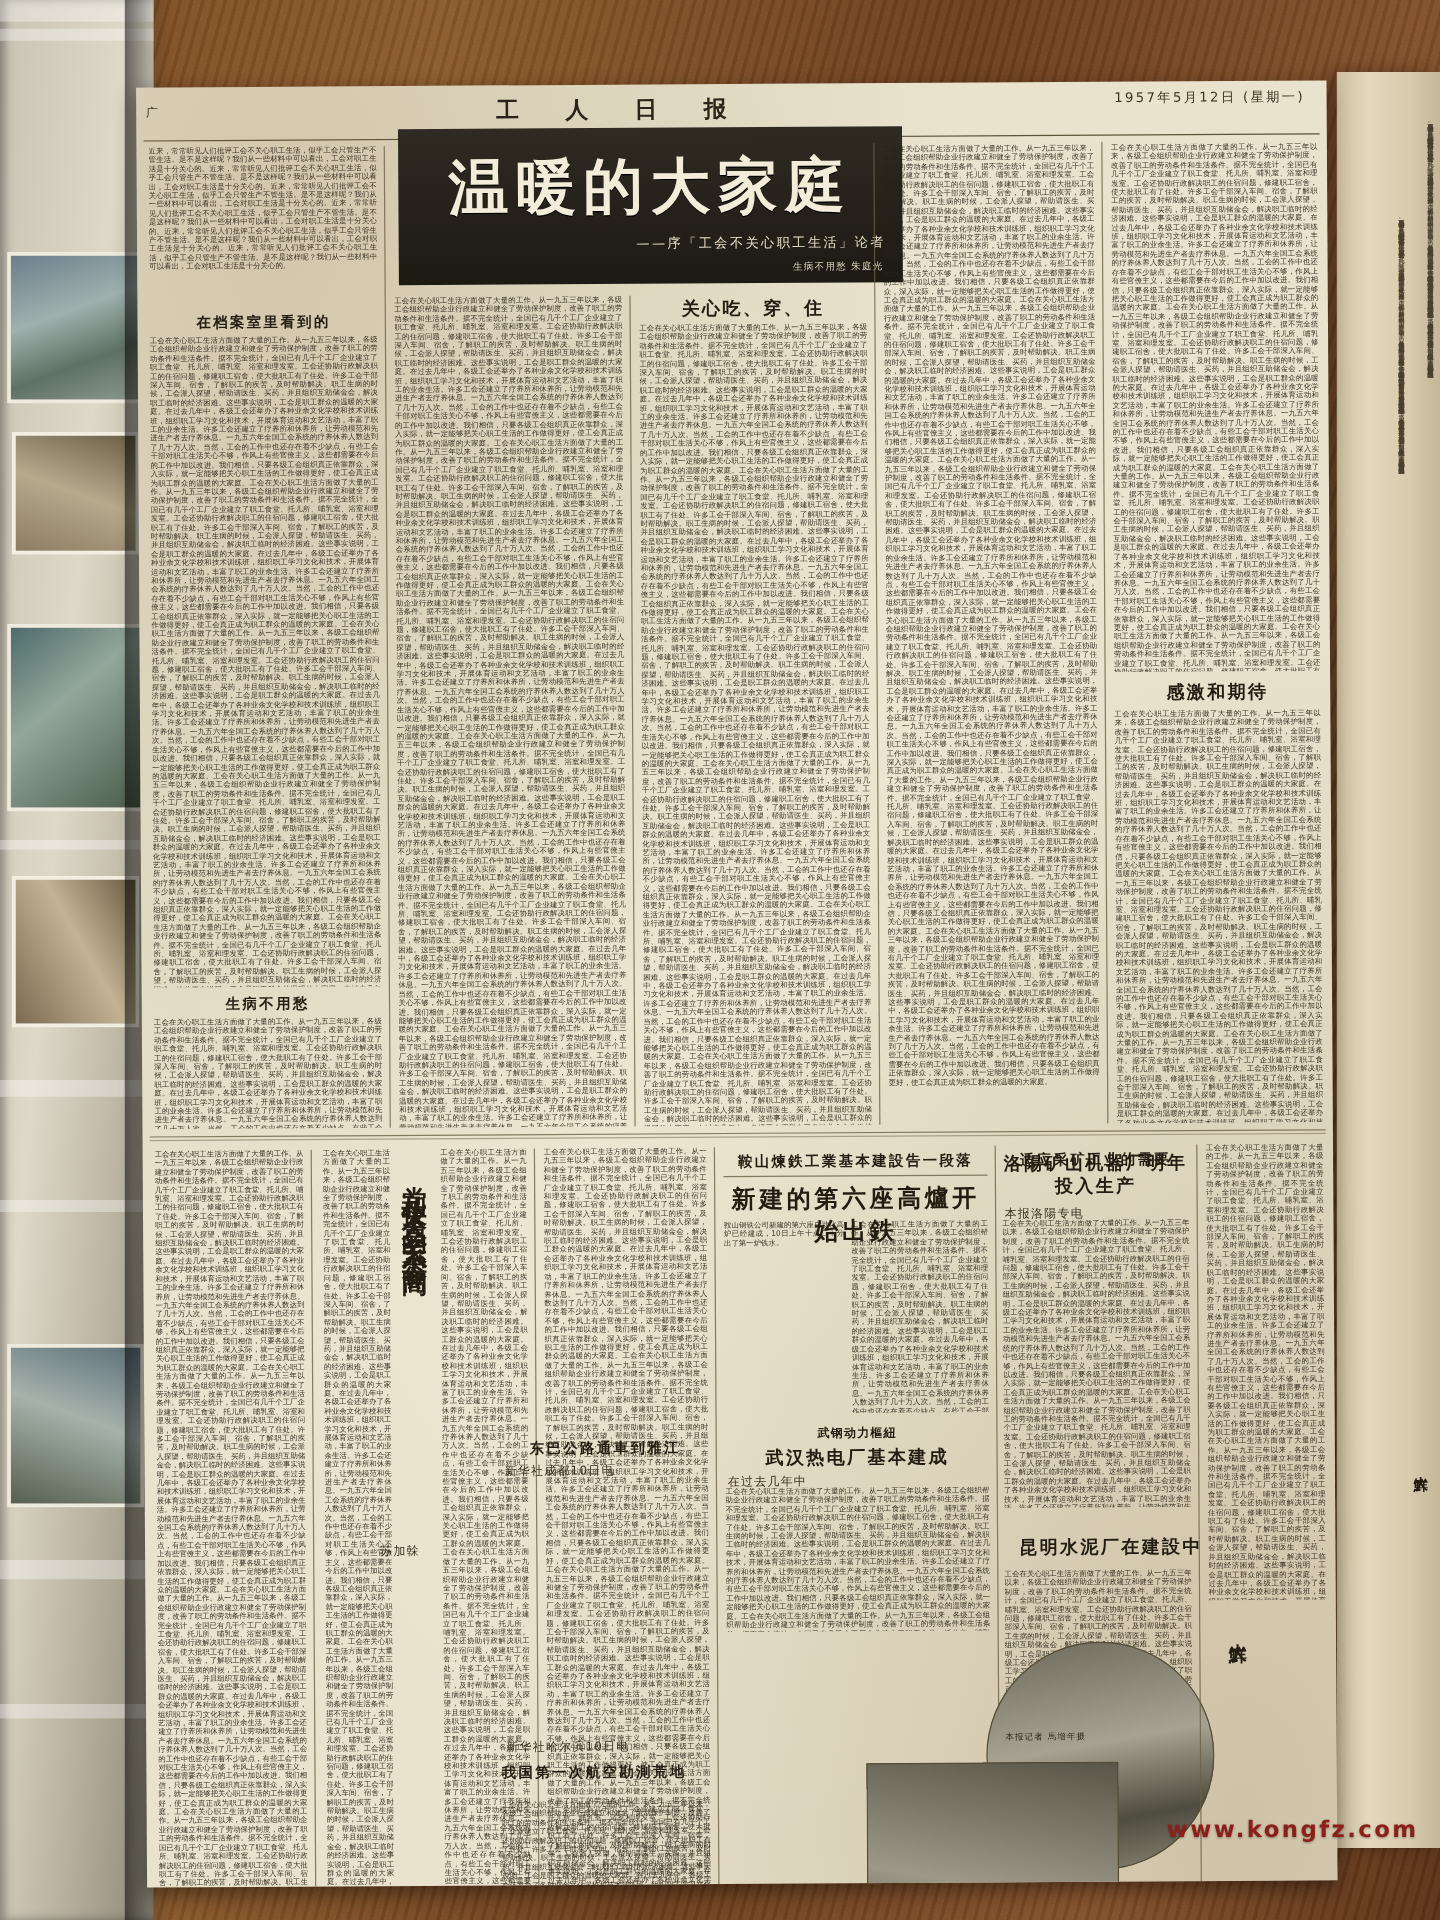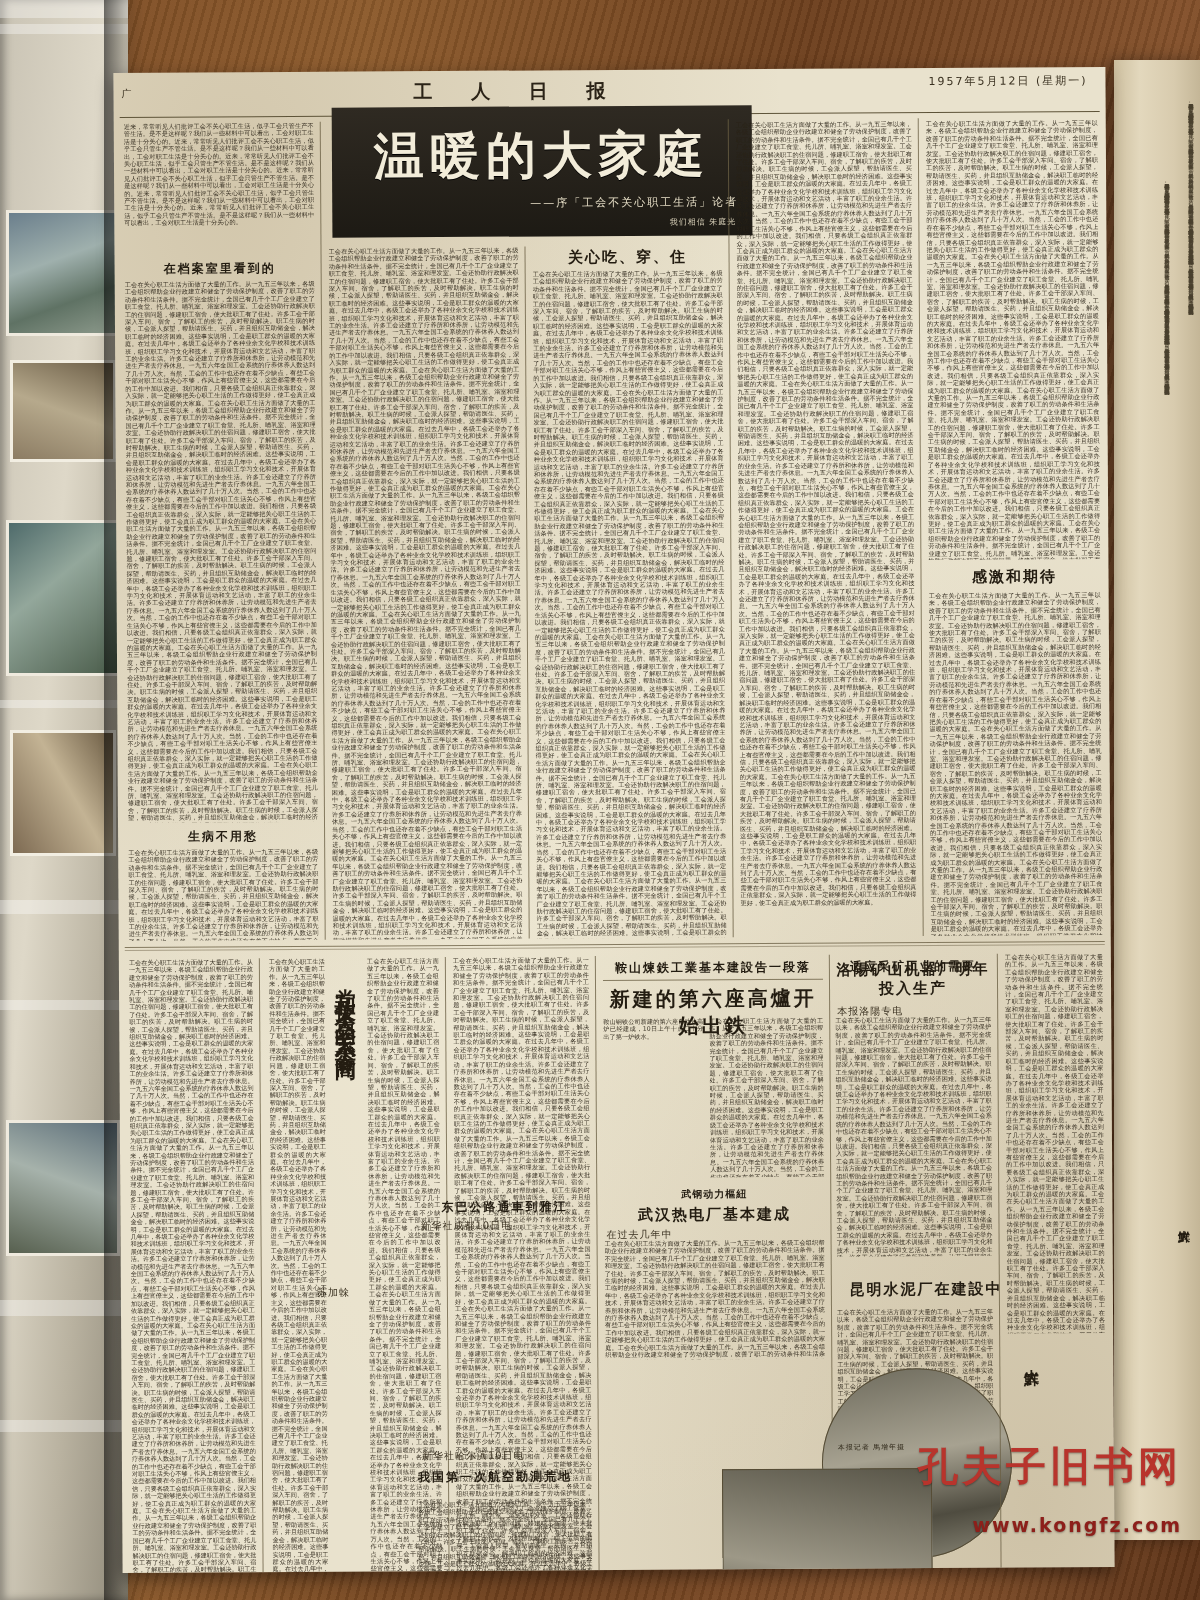--- a/index.html
+++ b/index.html
@@ -171,21 +171,21 @@
   <div class="masthead">
     <div class="mast-left">广</div>
     <div class="mast-name">工 人 日 报</div>
     <div class="mast-date">1957年5月12日  (星期一)</div>
   </div>
   <div class="rule" style="top:44px;"></div>
 
   <div class="titleblock">
     <div class="big">温暖的大家庭</div>
     <div class="sub">——序「工会不关心职工生活」论者</div>
-    <div class="by">我们相信 朱庭光</div>
+    <div class="by">生病不用愁 朱庭光</div>
   </div>
 
   <div class="col" style="left:10px;top:50px;width:190px;height:130px;">
     <div class="type">近来，常常听见人们批评工会不关心职工生活，似乎工会只管生产不管生活。是不是这样呢？我们从一些材料中可以看出，工会对职工生活是十分关心的。近来，常常听见人们批评工会不关心职工生活，似乎工会只管生产不管生活。是不是这样呢？我们从一些材料中可以看出，工会对职工生活是十分关心的。近来，常常听见人们批评工会不关心职工生活，似乎工会只管生产不管生活。是不是这样呢？我们从一些材料中可以看出，工会对职工生活是十分关心的。近来，常常听见人们批评工会不关心职工生活，似乎工会只管生产不管生活。是不是这样呢？我们从一些材料中可以看出，工会对职工生活是十分关心的。近来，常常听见人们批评工会不关心职工生活，似乎工会只管生产不管生活。是不是这样呢？我们从一些材料中可以看出，工会对职工生活是十分关心的。近来，常常听见人们批评工会不关心职工生活，似乎工会只管生产不管生活。是不是这样呢？我们从一些材料中可以看出，工会对职工生活是十分关心的。</div>
   </div>
 
   <div class="hd-box hd hd-sm hd-c" style="left:10px;top:188px;width:190px;">在档案室里看到的</div>
   <div class="col" style="left:10px;top:208px;width:190px;height:542px;">
     <div class="type">工会在关心职工生活方面做了大量的工作。从一九五三年以来，各级工会组织帮助企业行政建立和健全了劳动保护制度，改善了职工的劳动条件和生活条件。据不完全统计，全国已有几千个工厂企业建立了职工食堂、托儿所、哺乳室、浴室和理发室。工会还协助行政解决职工的住宿问题，修建职工宿舍，使大批职工有了住处。许多工会干部深入车间、宿舍，了解职工的疾苦，及时帮助解决。职工生病的时候，工会派人探望，帮助请医生、买药，并且组织互助储金会，解决职工临时的经济困难。这些事实说明，工会是职工群众的温暖的大家庭。在过去几年中，各级工会还举办了各种业余文化学校和技术训练班，组织职工学习文化和技术，开展体育运动和文艺活动，丰富了职工的业余生活。许多工会还建立了疗养所和休养所，让劳动模范和先进生产者去疗养休息。一九五六年全国工会系统的疗养休养人数达到了几十万人次。当然，工会的工作中也还存在着不少缺点，有些工会干部对职工生活关心不够，作风上有些官僚主义，这些都需要在今后的工作中加以改进。我们相信，只要各级工会组织真正依靠群众，深入实际，就一定能够把关心职工生活的工作做得更好，使工会真正成为职工群众的温暖的大家庭。工会在关心职工生活方面做了大量的工作。从一九五三年以来，各级工会组织帮助企业行政建立和健全了劳动保护制度，改善了职工的劳动条件和生活条件。据不完全统计，全国已有几千个工厂企业建立了职工食堂、托儿所、哺乳室、浴室和理发室。工会还协助行政解决职工的住宿问题，修建职工宿舍，使大批职工有了住处。许多工会干部深入车间、宿舍，了解职工的疾苦，及时帮助解决。职工生病的时候，工会派人探望，帮助请医生、买药，并且组织互助储金会，解决职工临时的经济困难。这些事实说明，工会是职工群众的温暖的大家庭。在过去几年中，各级工会还举办了各种业余文化学校和技术训练班，组织职工学习文化和技术，开展体育运动和文艺活动，丰富了职工的业余生活。许多工会还建立了疗养所和休养所，让劳动模范和先进生产者去疗养休息。一九五六年全国工会系统的疗养休养人数达到了几十万人次。当然，工会的工作中也还存在着不少缺点，有些工会干部对职工生活关心不够，作风上有些官僚主义，这些都需要在今后的工作中加以改进。我们相信，只要各级工会组织真正依靠群众，深入实际，就一定能够把关心职工生活的工作做得更好，使工会真正成为职工群众的温暖的大家庭。工会在关心职工生活方面做了大量的工作。从一九五三年以来，各级工会组织帮助企业行政建立和健全了劳动保护制度，改善了职工的劳动条件和生活条件。据不完全统计，全国已有几千个工厂企业建立了职工食堂、托儿所、哺乳室、浴室和理发室。工会还协助行政解决职工的住宿问题，修建职工宿舍，使大批职工有了住处。许多工会干部深入车间、宿舍，了解职工的疾苦，及时帮助解决。职工生病的时候，工会派人探望，帮助请医生、买药，并且组织互助储金会，解决职工临时的经济困难。这些事实说明，工会是职工群众的温暖的大家庭。在过去几年中，各级工会还举办了各种业余文化学校和技术训练班，组织职工学习文化和技术，开展体育运动和文艺活动，丰富了职工的业余生活。许多工会还建立了疗养所和休养所，让劳动模范和先进生产者去疗养休息。一九五六年全国工会系统的疗养休养人数达到了几十万人次。当然，工会的工作中也还存在着不少缺点，有些工会干部对职工生活关心不够，作风上有些官僚主义，这些都需要在今后的工作中加以改进。我们相信，只要各级工会组织真正依靠群众，深入实际，就一定能够把关心职工生活的工作做得更好，使工会真正成为职工群众的温暖的大家庭。工会在关心职工生活方面做了大量的工作。从一九五三年以来，各级工会组织帮助企业行政建立和健全了劳动保护制度，改善了职工的劳动条件和生活条件。据不完全统计，全国已有几千个工厂企业建立了职工食堂、托儿所、哺乳室、浴室和理发室。工会还协助行政解决职工的住宿问题，修建职工宿舍，使大批职工有了住处。许多工会干部深入车间、宿舍，了解职工的疾苦，及时帮助解决。职工生病的时候，工会派人探望，帮助请医生、买药，并且组织互助储金会，解决职工临时的经济困难。这些事实说明，工会是职工群众的温暖的大家庭。在过去几年中，各级工会还举办了各种业余文化学校和技术训练班，组织职工学习文化和技术，开展体育运动和文艺活动，丰富了职工的业余生活。许多工会还建立了疗养所和休养所，让劳动模范和先进生产者去疗养休息。一九五六年全国工会系统的疗养休养人数达到了几十万人次。当然，工会的工作中也还存在着不少缺点，有些工会干部对职工生活关心不够，作风上有些官僚主义，这些都需要在今后的工作中加以改进。我们相信，只要各级工会组织真正依靠群众，深入实际，就一定能够把关心职工生活的工作做得更好，使工会真正成为职工群众的温暖的大家庭。工会在关心职工生活方面做了大量的工作。从一九五三年以来，各级工会组织帮助企业行政建立和健全了劳动保护制度，改善了职工的劳动条件和生活条件。据不完全统计，全国已有几千个工厂企业建立了职工食堂、托儿所、哺乳室、浴室和理发室。工会还协助行政解决职工的住宿问题，修建职工宿舍，使大批职工有了住处。许多工会干部深入车间、宿舍，了解职工的疾苦，及时帮助解决。职工生病的时候，工会派人探望，帮助请医生、买药，并且组织互助储金会，解决职工临时的经济困难。这些事实说明，工会是职工群众的温暖的大家庭。在过去几年中，各级工会还举办了各种业余文化学校和技术训练班，组织职工学习文化和技术，开展体育运动和文艺活动，丰富了职工的业余生活。许多工会还建立了疗养所和休养所，让劳动模范和先进生产者去疗养休息。一九五六年全国工会系统的疗养休养人数达到了几十万人次。当然，工会的工作中也还存在着不少缺点，有些工会干部对职工生活关心不够，作风上有些官僚主义，这些都需要在今后的工作中加以改进。我们相信，只要各级工会组织真正依靠群众，深入实际，就一定能够把关心职工生活的工作做得更好，使工会真正成为职工群众的温暖的大家庭。工会在关心职工生活方面做了大量的工作。从一九五三年以来，各级工会组织帮助企业行政建立和健全了劳动保护制度，改善了职工的劳动条件和生活条件。据不完全统计，全国已有几千个工厂企业建立了职工食堂、托儿所、哺乳室、浴室和理发室。工会还协助行政解决职工的住宿问题，修建职工宿舍，使大批职工有了住处。许多工会干部深入车间、宿舍，了解职工的疾苦，及时帮助解决。职工生病的时候，工会派人探望，帮助请医生、买药，并且组织互助储金会，解决职工临时的经济困难。这些事实说明，工会是职工群众的温暖的大家庭。在过去几年中，各级工会还举办了各种业余文化学校和技术训练班，组织职工学习文化和技术，开展体育运动和文艺活动，丰富了职工的业余生活。许多工会还建立了疗养所和休养所，让劳动模范和先进生产者去疗养休息。一九五六年全国工会系统的疗养休养人数达到了几十万人次。当然，工会的工作中也还存在着不少缺点，有些工会干部对职工生活关心不够，作风上有些官僚主义，这些都需要在今后的工作中加以改进。我们相信，只要各级工会组织真正依靠群众，深入实际，就一定能够把关心职工生活的工作做得更好，使工会真正成为职工群众的温暖的大家庭。</div>
   </div>
@@ -287,15 +287,14 @@
   <div class="hd-box photo-cap" style="left:716px;top:1374px;">本报记者 馬增年摄</div>
 
   <div class="vline" style="left:878px;top:886px;height:700px;"></div>
   <div class="col" style="left:886px;top:886px;width:98px;height:380px;">
     <div class="type">工会在关心职工生活方面做了大量的工作。从一九五三年以来，各级工会组织帮助企业行政建立和健全了劳动保护制度，改善了职工的劳动条件和生活条件。据不完全统计，全国已有几千个工厂企业建立了职工食堂、托儿所、哺乳室、浴室和理发室。工会还协助行政解决职工的住宿问题，修建职工宿舍，使大批职工有了住处。许多工会干部深入车间、宿舍，了解职工的疾苦，及时帮助解决。职工生病的时候，工会派人探望，帮助请医生、买药，并且组织互助储金会，解决职工临时的经济困难。这些事实说明，工会是职工群众的温暖的大家庭。在过去几年中，各级工会还举办了各种业余文化学校和技术训练班，组织职工学习文化和技术，开展体育运动和文艺活动，丰富了职工的业余生活。许多工会还建立了疗养所和休养所，让劳动模范和先进生产者去疗养休息。一九五六年全国工会系统的疗养休养人数达到了几十万人次。当然，工会的工作中也还存在着不少缺点，有些工会干部对职工生活关心不够，作风上有些官僚主义，这些都需要在今后的工作中加以改进。我们相信，只要各级工会组织真正依靠群众，深入实际，就一定能够把关心职工生活的工作做得更好，使工会真正成为职工群众的温暖的大家庭。工会在关心职工生活方面做了大量的工作。从一九五三年以来，各级工会组织帮助企业行政建立和健全了劳动保护制度，改善了职工的劳动条件和生活条件。据不完全统计，全国已有几千个工厂企业建立了职工食堂、托儿所、哺乳室、浴室和理发室。工会还协助行政解决职工的住宿问题，修建职工宿舍，使大批职工有了住处。许多工会干部深入车间、宿舍，了解职工的疾苦，及时帮助解决。职工生病的时候，工会派人探望，帮助请医生、买药，并且组织互助储金会，解决职工临时的经济困难。这些事实说明，工会是职工群众的温暖的大家庭。在过去几年中，各级工会还举办了各种业余文化学校和技术训练班，组织职工学习文化和技术，开展体育运动和文艺活动，丰富了职工的业余生活。许多工会还建立了疗养所和休养所，让劳动模范和先进生产者去疗养休息。一九五六年全国工会系统的疗养休养人数达到了几十万人次。当然，工会的工作中也还存在着不少缺点，有些工会干部对职工生活关心不够，作风上有些官僚主义，这些都需要在今后的工作中加以改进。我们相信，只要各级工会组织真正依靠群众，深入实际，就一定能够把关心职工生活的工作做得更好，使工会真正成为职工群众的温暖的大家庭。工会在关心职工生活方面做了大量的工作。从一九五三年以来，各级工会组织帮助企业行政建立和健全了劳动保护制度，改善了职工的劳动条件和生活条件。据不完全统计，全国已有几千个工厂企业建立了职工食堂、托儿所、哺乳室、浴室和理发室。工会还协助行政解决职工的住宿问题，修建职工宿舍，使大批职工有了住处。许多工会干部深入车间、宿舍，了解职工的疾苦，及时帮助解决。职工生病的时候，工会派人探望，帮助请医生、买药，并且组织互助储金会，解决职工临时的经济困难。这些事实说明，工会是职工群众的温暖的大家庭。在过去几年中，各级工会还举办了各种业余文化学校和技术训练班，组织职工学习文化和技术，开展体育运动和文艺活动，丰富了职工的业余生活。许多工会还建立了疗养所和休养所，让劳动模范和先进生产者去疗养休息。一九五六年全国工会系统的疗养休养人数达到了几十万人次。当然，工会的工作中也还存在着不少缺点，有些工会干部对职工生活关心不够，作风上有些官僚主义，这些都需要在今后的工作中加以改进。我们相信，只要各级工会组织真正依靠群众，深入实际，就一定能够把关心职工生活的工作做得更好，使工会真正成为职工群众的温暖的大家庭。工会在关心职工生活方面做了大量的工作。从一九五三年以来，各级工会组织帮助企业行政建立和健全了劳动保护制度，改善了职工的劳动条件和生活条件。据不完全统计，全国已有几千个工厂企业建立了职工食堂、托儿所、哺乳室、浴室和理发室。工会还协助行政解决职工的住宿问题，修建职工宿舍，使大批职工有了住处。许多工会干部深入车间、宿舍，了解职工的疾苦，及时帮助解决。职工生病的时候，工会派人探望，帮助请医生、买药，并且组织互助储金会，解决职工临时的经济困难。这些事实说明，工会是职工群众的温暖的大家庭。在过去几年中，各级工会还举办了各种业余文化学校和技术训练班，组织职工学习文化和技术，开展体育运动和文艺活动，丰富了职工的业余生活。许多工会还建立了疗养所和休养所，让劳动模范和先进生产者去疗养休息。一九五六年全国工会系统的疗养休养人数达到了几十万人次。当然，工会的工作中也还存在着不少缺点，有些工会干部对职工生活关心不够，作风上有些官僚主义，这些都需要在今后的工作中加以改进。我们相信，只要各级工会组织真正依靠群众，深入实际，就一定能够把关心职工生活的工作做得更好，使工会真正成为职工群众的温暖的大家庭。工会在关心职工生活方面做了大量的工作。从一九五三年以来，各级工会组织帮助企业行政建立和健全了劳动保护制度，改善了职工的劳动条件和生活条件。据不完全统计，全国已有几千个工厂企业建立了职工食堂、托儿所、哺乳室、浴室和理发室。工会还协助行政解决职工的住宿问题，修建职工宿舍，使大批职工有了住处。许多工会干部深入车间、宿舍，了解职工的疾苦，及时帮助解决。职工生病的时候，工会派人探望，帮助请医生、买药，并且组织互助储金会，解决职工临时的经济困难。这些事实说明，工会是职工群众的温暖的大家庭。在过去几年中，各级工会还举办了各种业余文化学校和技术训练班，组织职工学习文化和技术，开展体育运动和文艺活动，丰富了职工的业余生活。许多工会还建立了疗养所和休养所，让劳动模范和先进生产者去疗养休息。一九五六年全国工会系统的疗养休养人数达到了几十万人次。当然，工会的工作中也还存在着不少缺点，有些工会干部对职工生活关心不够，作风上有些官僚主义，这些都需要在今后的工作中加以改进。我们相信，只要各级工会组织真正依靠群众，深入实际，就一定能够把关心职工生活的工作做得更好，使工会真正成为职工群众的温暖的大家庭。工会在关心职工生活方面做了大量的工作。从一九五三年以来，各级工会组织帮助企业行政建立和健全了劳动保护制度，改善了职工的劳动条件和生活条件。据不完全统计，全国已有几千个工厂企业建立了职工食堂、托儿所、哺乳室、浴室和理发室。工会还协助行政解决职工的住宿问题，修建职工宿舍，使大批职工有了住处。许多工会干部深入车间、宿舍，了解职工的疾苦，及时帮助解决。职工生病的时候，工会派人探望，帮助请医生、买药，并且组织互助储金会，解决职工临时的经济困难。这些事实说明，工会是职工群众的温暖的大家庭。在过去几年中，各级工会还举办了各种业余文化学校和技术训练班，组织职工学习文化和技术，开展体育运动和文艺活动，丰富了职工的业余生活。许多工会还建立了疗养所和休养所，让劳动模范和先进生产者去疗养休息。一九五六年全国工会系统的疗养休养人数达到了几十万人次。当然，工会的工作中也还存在着不少缺点，有些工会干部对职工生活关心不够，作风上有些官僚主义，这些都需要在今后的工作中加以改进。我们相信，只要各级工会组织真正依靠群众，深入实际，就一定能够把关心职工生活的工作做得更好，使工会真正成为职工群众的温暖的大家庭。</div>
   </div>
   <div class="hd-box hd hd-md" style="left:900px;top:1290px;writing-mode:vertical-rl;text-orientation:upright;height:120px;">大鮮…</div>
 </div>
 
 <div class="wm">
-  <span>孔夫子旧书网</span>
   <span class="url">www.kongfz.com</span>
 </div>
 
 </body></html>

